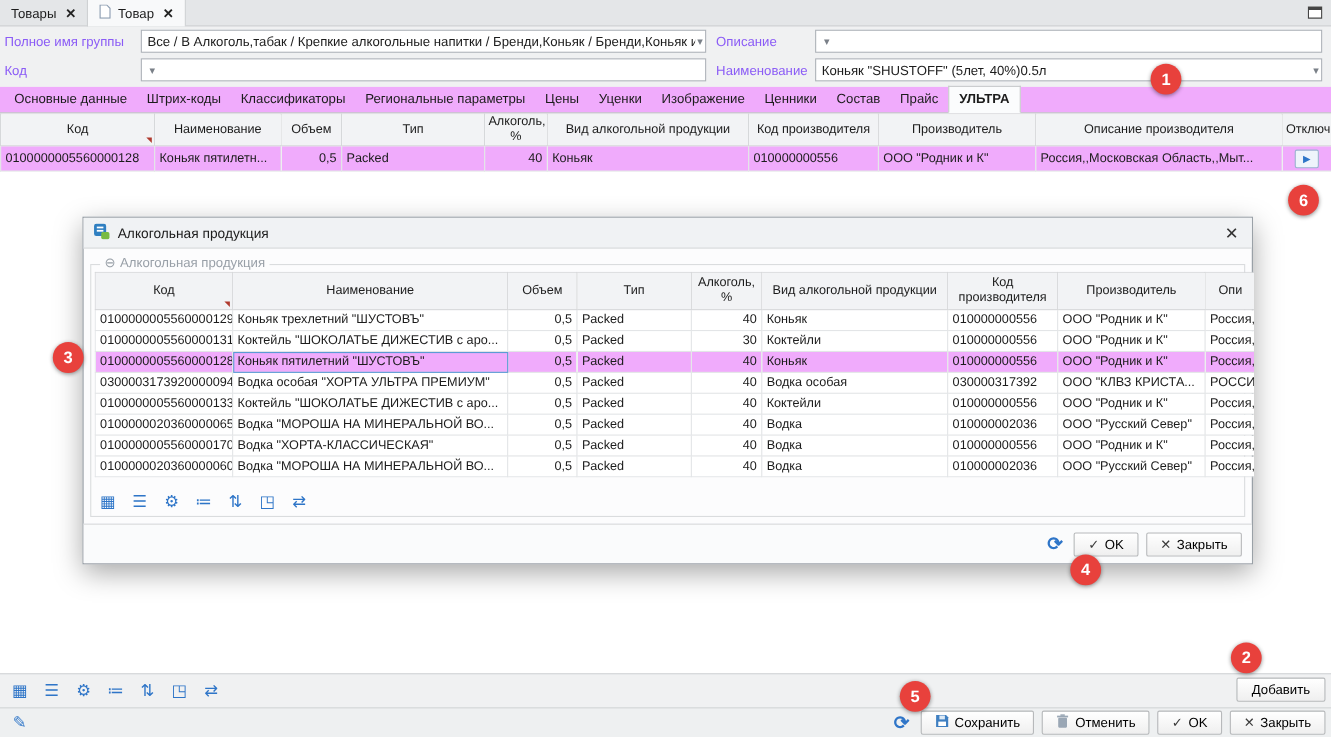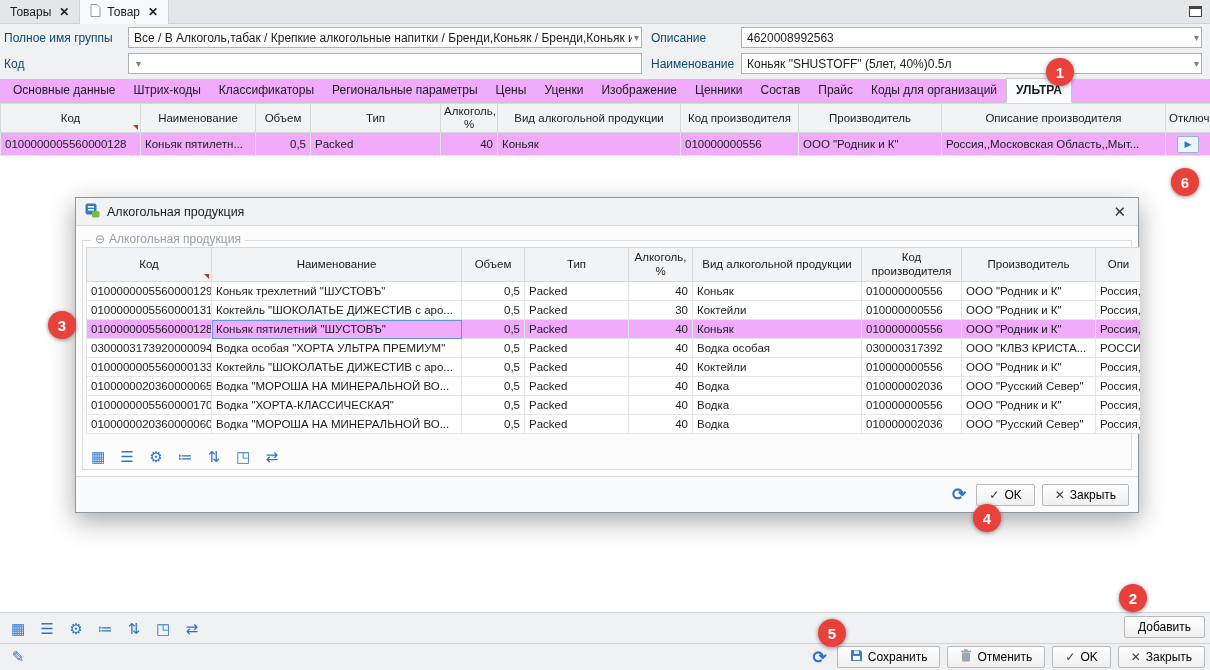--- a/index.html
+++ b/index.html
@@ -8,21 +8,21 @@
 
   
   .wintabs { position:absolute; top:0; left:0; right:0; height:24px; background:#e4e6e8; border-bottom:1px solid #cfd1d3; display:flex; align-items:stretch; }
   .wintab { display:flex; align-items:center; gap:6px; padding:12px 10px; border-right:1px solid #cfd1d3; font-size:12px; cursor:default; }
   .wintab.active { background:#f8f9fa; }
   .closex { font-size:12px; font-weight:bold; color:#222; margin-left:2px; }
   .restore-box { margin-left:auto; margin-right:8px; align-self:center; width:13px; height:11px; border:1px solid #444; border-top:3px solid #444; background:#fff; }
 
   
   .form-area { position:absolute; top:24px; left:0; right:0; height:55px; }
-  .flabel { position:absolute; line-height:20px; color:#0c4a6e; }
+  .flabel { position:absolute; line-height:20px; color:#8b5cf6; }
   .finput { position:absolute; height:21px; background:#fff; border:1px solid #adb2b8; display:flex; align-items:center; padding:0 2px 0 5px; overflow:hidden; }
   .finput .ftext { flex:1; white-space:nowrap; overflow:hidden; }
   .finput .chev { color:#7a8088; font-size:10px; padding-left:2px; }
 
   
   .tabstrip { position:absolute; top:79px; left:0; right:0; height:24px; display:flex; align-items:flex-end; border-bottom:1px solid #c6c8ca; background:#f0abfc; padding-left:4px; }
   .tab { padding:4px 9px 5px; white-space:nowrap; cursor:default; }
   .tab.active { background:#fbfcfd; border:1px solid #c6c8ca; border-bottom:1px solid #fbfcfd; margin-bottom:-1px; font-weight:bold; }
 
   
@@ -97,21 +97,20 @@
   </div>
 
   <div class="form-area">
     <div class="flabel" style="left:4px; top:4px;">Полное имя группы</div>
     <div class="finput" style="left:128px; top:3px; width:514px;">
       <span class="ftext">Все / В Алкоголь,табак / Крепкие алкогольные напитки / Бренди,Коньяк / Бренди,Коньяк и...</span>
       <span class="chev">▾</span>
     </div>
     <div class="flabel" style="left:651px; top:4px;">Описание</div>
     <div class="finput" style="left:741px; top:3px; width:461px;">
-      <span class="ftext">4620008992563</span>
       <span class="chev">▾</span>
     </div>
     <div class="flabel" style="left:4px; top:30px;">Код</div>
     <div class="finput" style="left:128px; top:29px; width:514px;">
       <span class="chev">▾</span>
     </div>
     <div class="flabel" style="left:651px; top:30px;">Наименование</div>
     <div class="finput" style="left:741px; top:29px; width:461px;">
       <span class="ftext">Коньяк "SHUSTOFF" (5лет, 40%)0.5л</span>
       <span class="chev">▾</span>
@@ -122,21 +121,20 @@
       <div class="tab">Основные данные</div>
       <div class="tab">Штрих-коды</div>
       <div class="tab">Классификаторы</div>
       <div class="tab">Региональные параметры</div>
       <div class="tab">Цены</div>
       <div class="tab">Уценки</div>
       <div class="tab">Изображение</div>
       <div class="tab">Ценники</div>
       <div class="tab">Состав</div>
       <div class="tab">Прайс</div>
-      <div class="tab">Коды для организаций</div>
       <div class="tab active">УЛЬТРА</div>
     </div>
 
   <div class="content-bg"></div>
 
   <table class="grid main-table" id="egais-table">
     <colgroup>
       <col style="width:140px">
         <col style="width:115px">
         <col style="width:55px">

